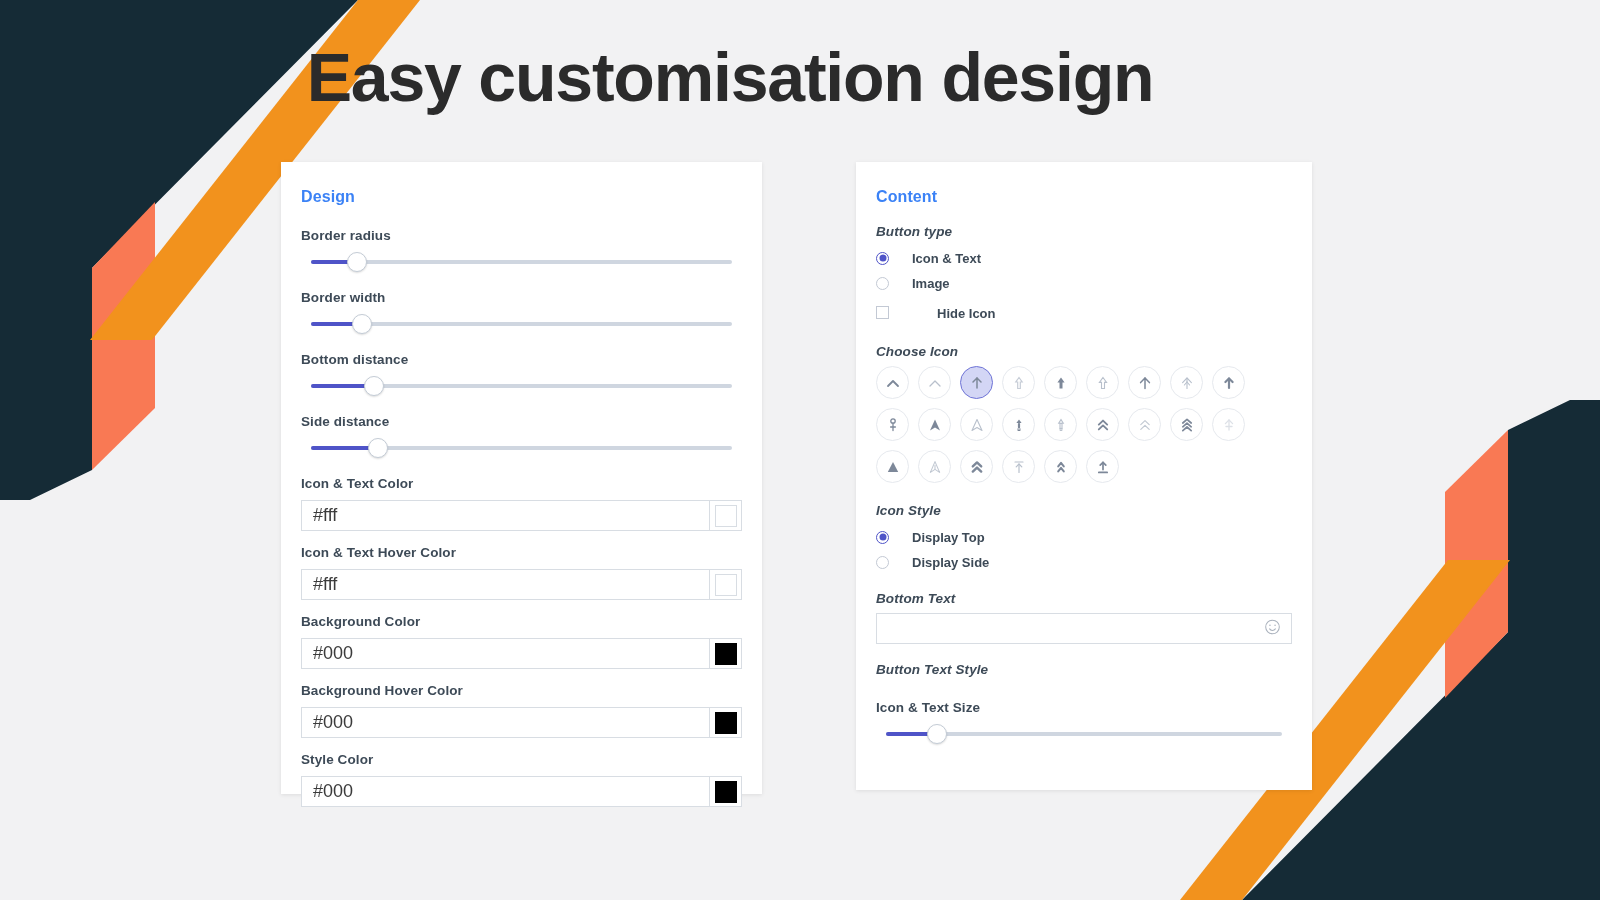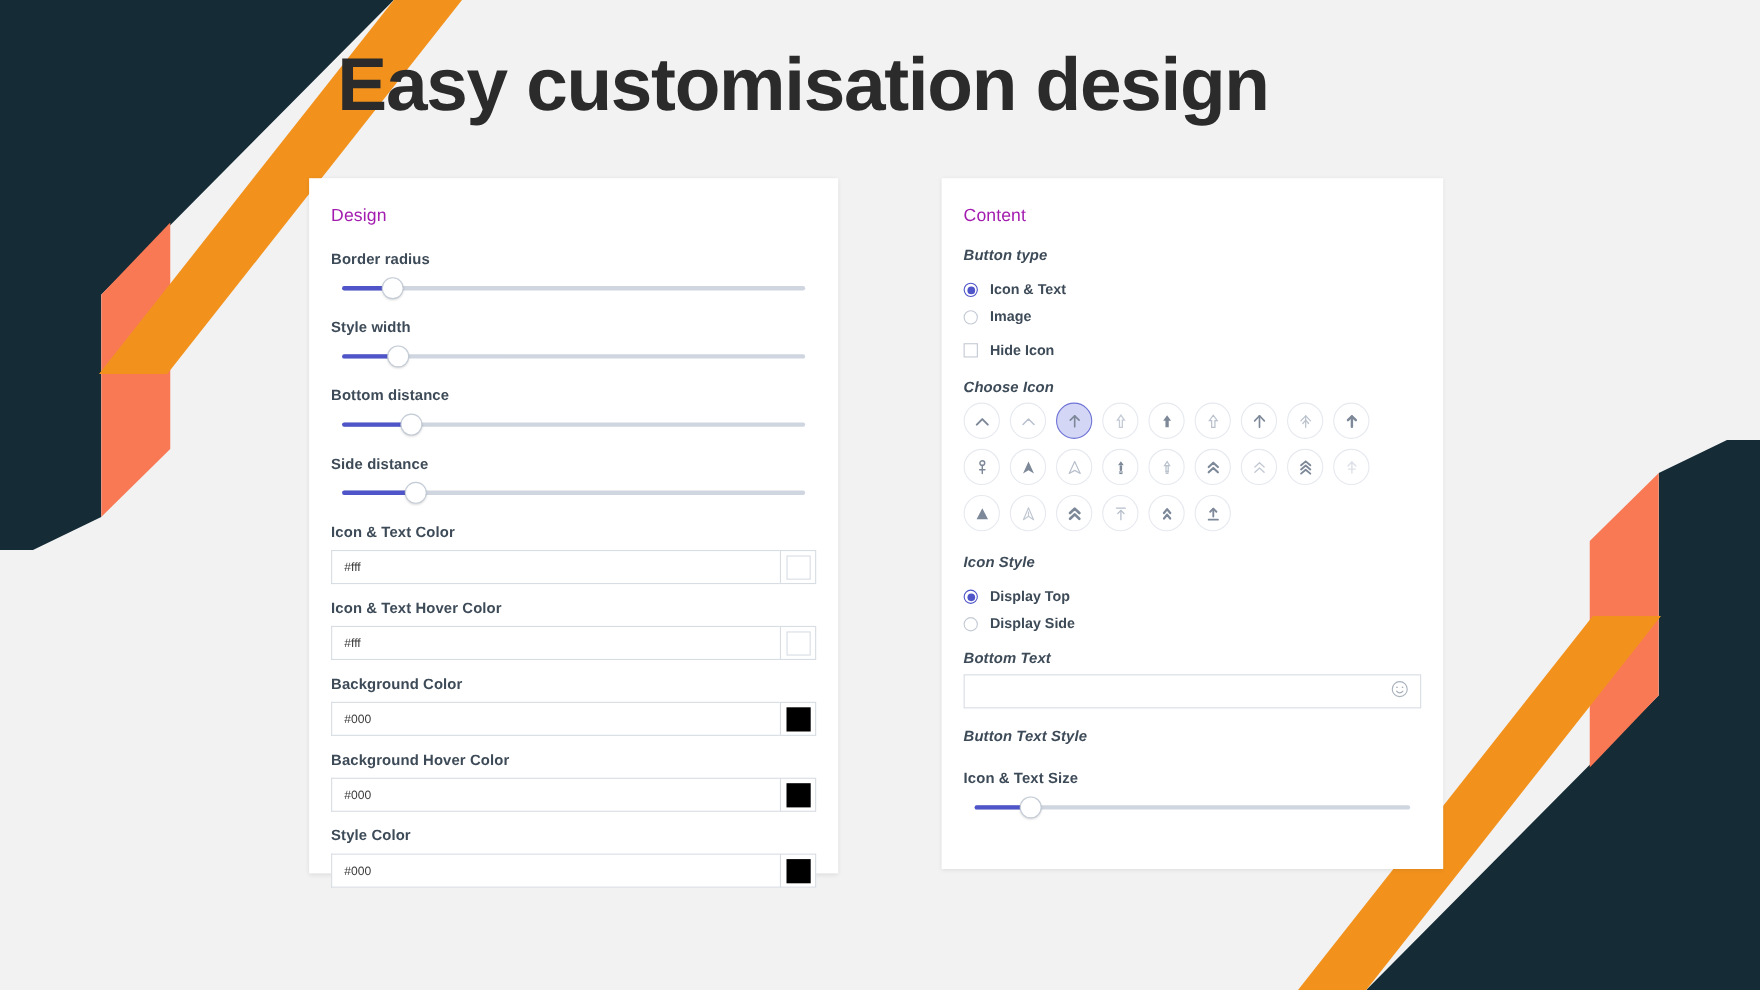--- a/index.html
+++ b/index.html
@@ -59,21 +59,21 @@
     position: absolute; background: #fff;
     box-shadow: 0 1px 4px rgba(0,0,0,.09);
   }
   #panel-design  { left: 281px; top: 162px; width: 481px; height: 632px; }
   #panel-content { left: 856px; top: 162px; width: 456px; height: 628px; }
 
   .panel-inner { padding: 26px 20px 0 20px; }
   #panel-design .panel-inner { padding: 26px 20px 0 20px; }
 
   .panel-title {
-    font-size: 16px; color: #a21caf; font-weight: 400;
+    font-size: 16px; color: #3b82f6; font-weight: 700;
     margin-bottom: 22px; letter-spacing: .1px;
   }
   #panel-content .panel-title { margin-bottom: 18px; }
 
   .field-label {
     font-size: 13.5px; font-weight: 700; color: #3d4a57;
     margin-bottom: 9px; letter-spacing: .1px;
   }
   .group-label {
     font-size: 13.5px; font-weight: 700; color: #3d4a57;
@@ -96,46 +96,46 @@
     background: #fff; border: 1px solid #c4ccd6; border-radius: 50%;
     box-shadow: 0 1px 2px rgba(0,0,0,.14);
   }
 
   
   .color-block { margin-bottom: 14px; }
   .color-row { display: flex; height: 31px; }
   .color-input {
     flex: 1; border: 1px solid #d8dde3; border-right: none;
     display: flex; align-items: center; padding-left: 11px;
-    font-size: 11px; color: #3b3b3b; background: #fff;
+    font-size: 18px; color: #3b3b3b; background: #fff;
   }
   .color-swatch-btn {
     width: 33px; border: 1px solid #d8dde3;
     display: flex; align-items: center; justify-content: center;
     background: #fff;
   }
   .swatch { width: 22px; height: 22px; }
   .swatch.light { border: 1px solid #d8dde3; }
 
   
-  .opt-row { display: flex; align-items: flex-end; height: 24px; margin-bottom: 1px; }
+  .opt-row { display: flex; align-items: center; height: 24px; margin-bottom: 1px; gap: 12px; }
   .radio {
     width: 13px; height: 13px; border-radius: 50%;
     border: 1px solid #c3c9d4; background: #fff;
     margin-right: 11px; flex: none; position: relative;
   }
   .radio.on { border-color: #4f54c8; border-width: 1px; }
   .radio.on::after {
     content: ""; position: absolute; left: 50%; top: 50%;
     width: 7px; height: 7px; border-radius: 50%;
     background: #4f54c8; transform: translate(-50%,-50%);
   }
   .opt-label { font-size: 13px; font-weight: 700; color: #3d4a57; }
 
-  .check-row { display: flex; align-items: center; height: 24px; margin: 11px 0 14px; }
+  .check-row { display: flex; height: 24px; margin: 11px 0 14px; gap: 37px; }
   .checkbox {
     width: 13px; height: 13px; border: 1px solid #c3c9d4; background: #fff;
     margin-right: 11px; flex: none;
   }
 
   
   .icon-grid {
     display: flex; flex-wrap: wrap; gap: 9px;
     width: 400px; margin: 6px 0 20px;
   }
@@ -182,21 +182,21 @@
       <div id="design-sliders">
           <div class="slider-block">
             <div class="field-label">Border radius</div>
             <div class="slider">
               <div class="slider-track"></div>
               <div class="slider-fill" style="width:calc((100% - 20px) * 0.11)"></div>
               <div class="slider-thumb" style="left:calc(10px + (100% - 20px) * 0.11 - 10px)"></div>
             </div>
           </div>
           <div class="slider-block">
-            <div class="field-label">Style width</div>
+            <div class="field-label">Border width</div>
             <div class="slider">
               <div class="slider-track"></div>
               <div class="slider-fill" style="width:calc((100% - 20px) * 0.12)"></div>
               <div class="slider-thumb" style="left:calc(10px + (100% - 20px) * 0.12 - 10px)"></div>
             </div>
           </div>
           <div class="slider-block">
             <div class="field-label">Bottom distance</div>
             <div class="slider">
               <div class="slider-track"></div>

